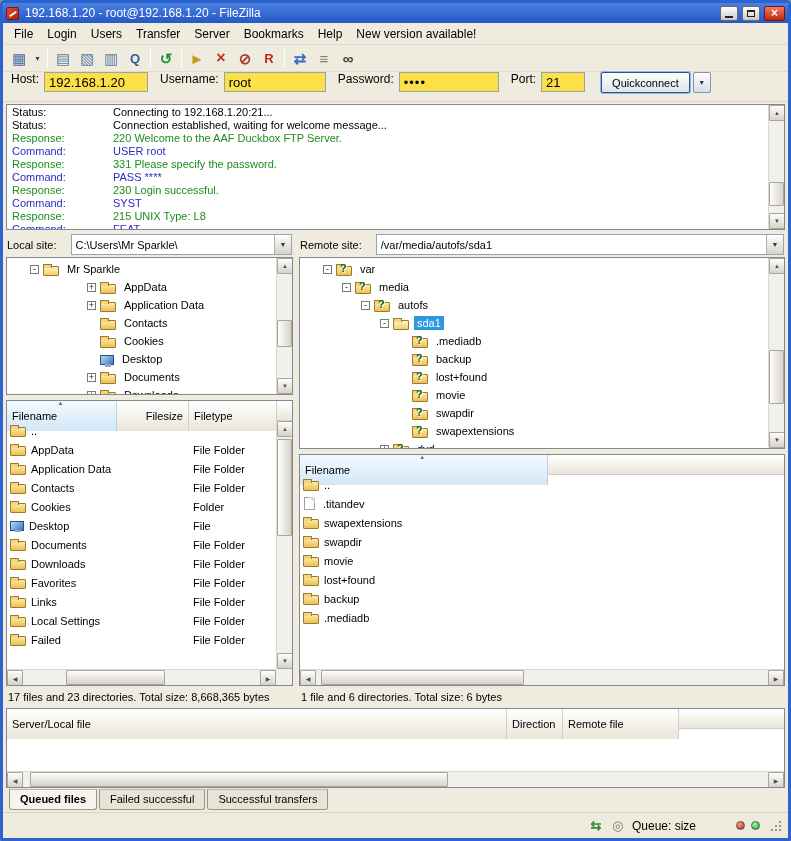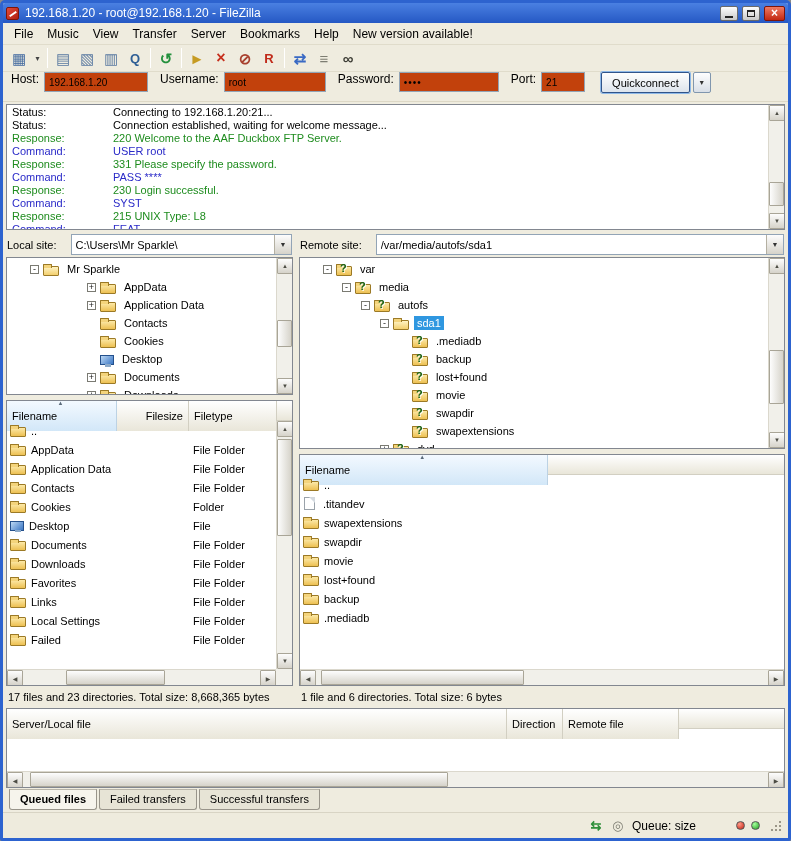--- a/index.html
+++ b/index.html
@@ -35,21 +35,21 @@
   .g-cancel{color:#c62f1c;font-weight:bold;font-size:16px}
   .g-disconnect{color:#a8402e;font-weight:bold}
   .g-reconnect{color:#c02a1a;font-weight:bold;font-size:13px}
   .g-directory-comparison{color:#3a6ac4;font-weight:bold}
   .g-synchronized-browsing{color:#7d7d72;font-weight:bold}
   .g-find-files{color:#3c3c34;font-weight:bold}
 
   
   .quickbar{height:30px;flex:none;display:flex;padding:0 8px;background:#efecdf;border-bottom:1px solid #ddd8c6;font-size:12px}
   .quickbar label{margin-right:5px}
-  .qc-input{height:20px;border:1px solid #92a4b6;background:#c2410c;padding:0 4px;font-family:"Liberation Sans",sans-serif;font-size:10px;margin-right:12px}
+  .qc-input{height:20px;border:1px solid #92a4b6;background:#fde047;padding:0 4px;font-family:"Liberation Sans",sans-serif;font-size:13px;margin-right:12px}
   .qc-input.host{width:104px}.qc-input.user{width:102px}.qc-input.pass{width:100px;letter-spacing:1px}.qc-input.port{width:44px}
   .qc-btn{height:21px;padding:0 10px;margin-left:4px;background:linear-gradient(#fefefe,#dde4ec);border:1px solid #30548a;border-radius:2px;box-shadow:0 0 0 1px #8db8e8;font-family:"Liberation Sans",sans-serif;font-size:11px}
   .qc-dd{height:21px;width:18px;margin-left:3px;background:linear-gradient(#fefefe,#d9dfe7);border:1px solid #8096ae;border-radius:2px;font-size:7px;color:#333}
 
   
   .logbox{height:126px;flex:none;margin:2px 3px 0;background:#fff;border:1px solid #828790;position:relative;overflow:hidden}
   .log-lines{position:absolute;inset:1px 17px 0 0;overflow:hidden;line-height:13px}
   .log-line{display:flex;white-space:nowrap}
   .log-type{width:106px;flex:none;padding-left:5px}
   .log-msg{flex:1;overflow:hidden}
@@ -145,22 +145,22 @@
         <span class="glyph-min"></span>
       </span>
     <span class="win-btn">
         <span class="glyph-max"></span>
       </span>
     <span class="win-btn close">×</span>
   </div>
 
   <div class="menubar">
       <span class="menu-item">File</span>
-      <span class="menu-item">Music</span>
-      <span class="menu-item">View</span>
+      <span class="menu-item">Login</span>
+      <span class="menu-item">Users</span>
       <span class="menu-item">Transfer</span>
       <span class="menu-item">Server</span>
       <span class="menu-item">Bookmarks</span>
       <span class="menu-item">Help</span>
       <span class="menu-item">New version available!</span>
     </div>
 
   <div class="toolbar">
       <button class="tb-btn">
         <span class="tb-glyph g-site-manager">▦</span>
@@ -632,21 +632,21 @@
       <div class="sb-btn2">◀</div>
       <div class="sb-track">
           <div class="sb-thumb" style="left:1%;width:56%"></div>
         </div>
       <div class="sb-btn2">▶</div>
     </div>
   </div>
 
   <div class="tabsrow">
       <span class="qtab active">Queued files</span>
-      <span class="qtab">Failed transfers</span>
+      <span class="qtab">Failed successful</span>
       <span class="qtab">Successful transfers</span>
     </div>
 
   <div class="statusbar">
     <span class="sbar-spacer"></span>
     <span class="sbar-icon act">⇆</span>
     <span class="sbar-icon spd">◎</span>
     <span class="queue-text">Queue: size</span>
     <span class="led red"></span>
     <span class="led green"></span>

